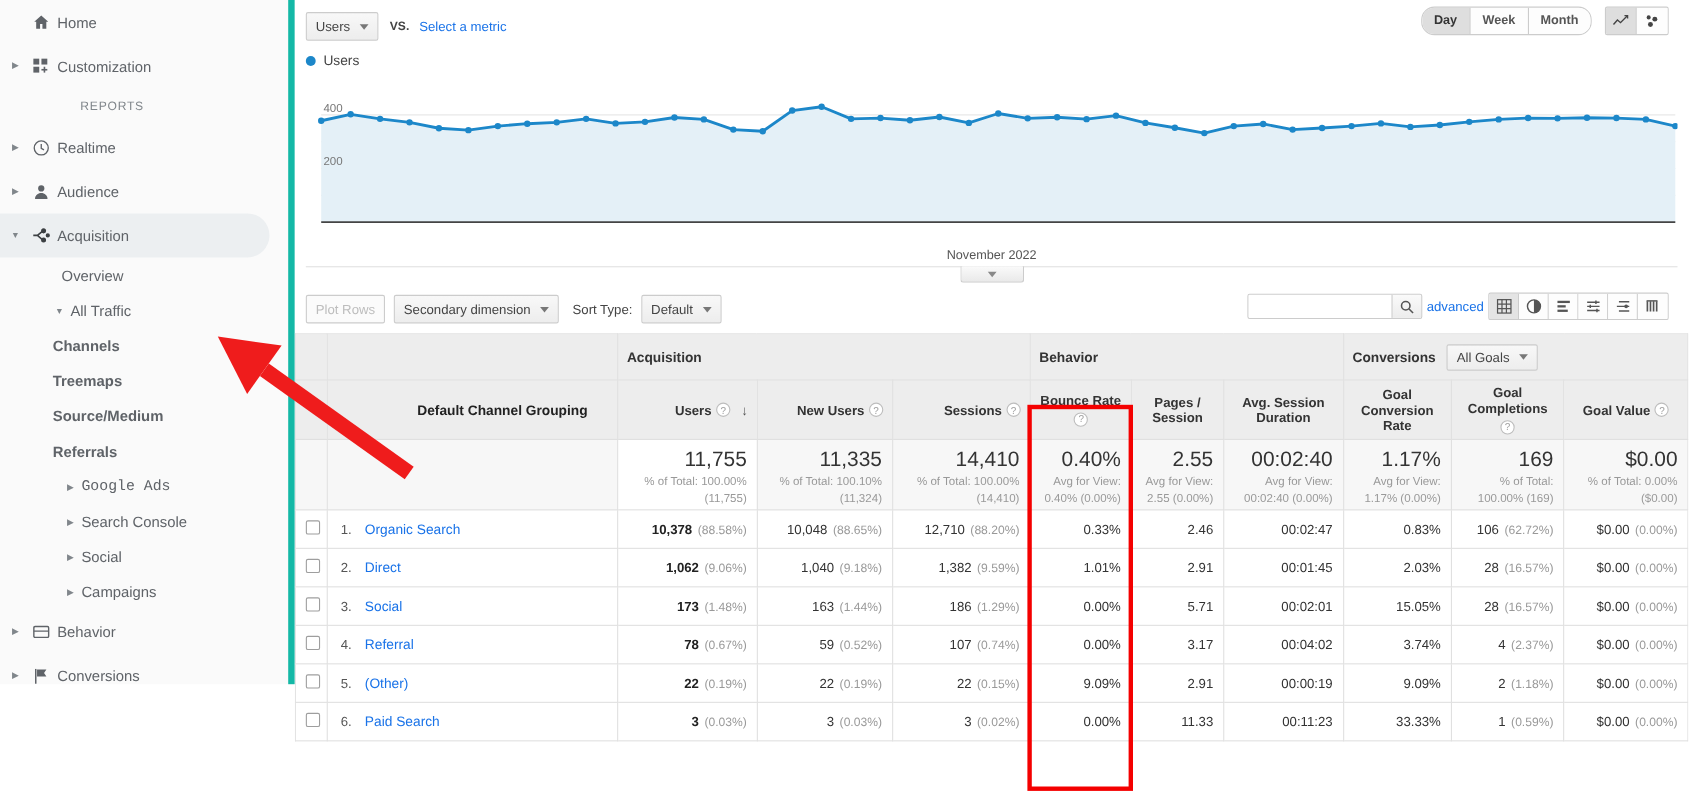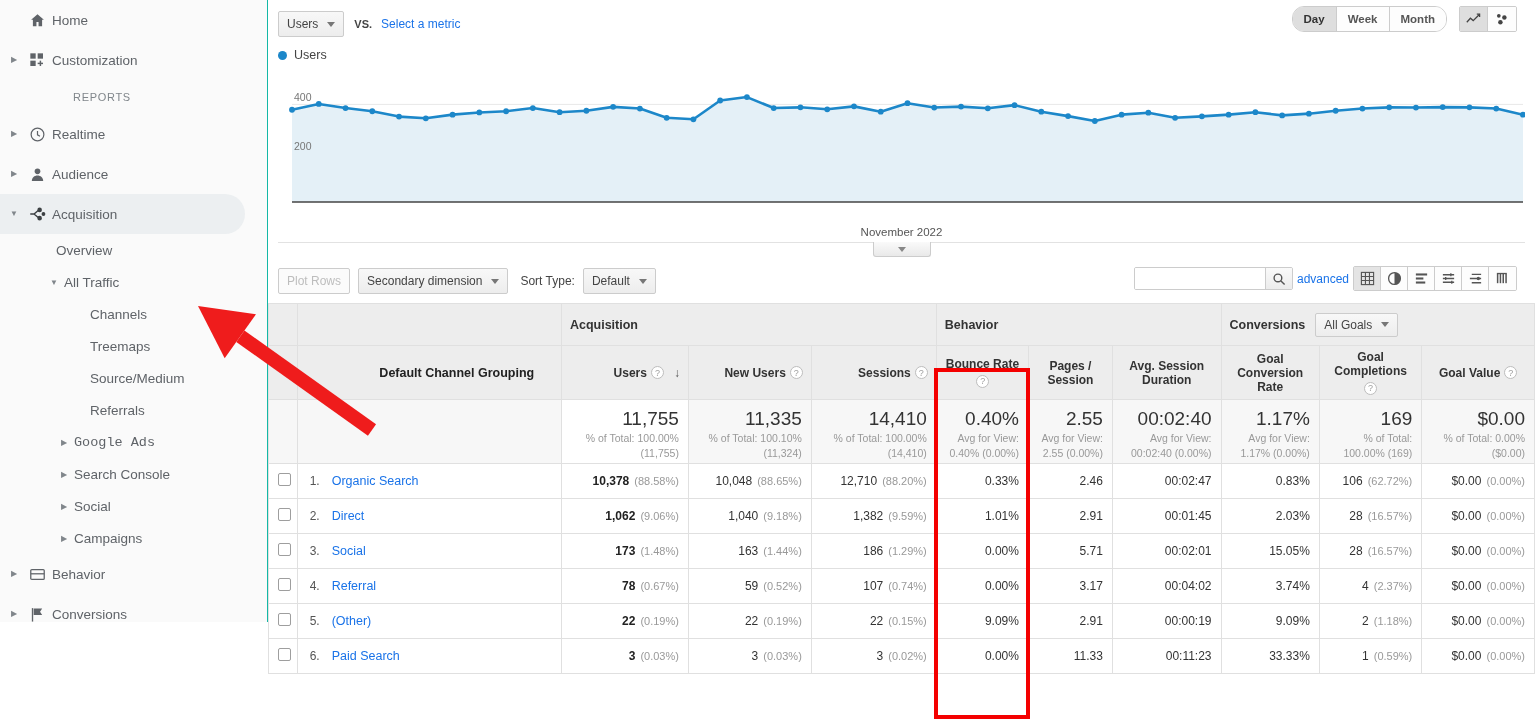--- a/index.html
+++ b/index.html
@@ -11,21 +11,21 @@
     font-family: "Liberation Sans", sans-serif;
     font-size: 12px;
     color: #3c4043;
   }
   #app { position: relative; width: 1535px; height: 719px; display: flex; }
 
   
   #sidebar {
     width: 268px; height: 622px;
     background: #fafafa;
-    border-right: 1px solid #14b8a6;
+    border-right: 6px solid #14b8a6;
     position: relative;
     flex: 0 0 268px;
     overflow: hidden;
   }
   .nav-item {
     display: flex; align-items: center;
     height: 40px;
     padding-left: 6px;
     cursor: pointer;
     position: relative;
@@ -62,21 +62,21 @@
     display: flex; align-items: center;
     height: 32px;
     font-size: 13.5px;
     color: #5f6368;
     cursor: pointer;
     position: relative;
   }
   .sub-item .twisty { width: 12px; flex: 0 0 12px; font-size: 8px; color: #80868b; text-align: center; }
   .sub-l1 { padding-left: 56px; }
   .sub-l2 { padding-left: 62px; }
-  .sub-l3 { padding-left: 90px; }
+  .sub-l3 { padding-left: 48px; font-weight: bold; }
   .sidebar-divider { height: 1px; background: #e0e0e0; margin: 8px 0 4px 0; }
   .bottom-item {
     display: flex; align-items: center;
     height: 40px; padding-left: 22px;
     font-size: 13.5px; color: #5f6368; cursor: pointer;
   }
   .bottom-item .ico { width: 30px; flex: 0 0 30px; display: flex; align-items: center; justify-content: center; margin-left: -8px; }
   .beta-tag { font-size: 8px; color: #e8710a; font-weight: bold; vertical-align: super; margin-left: 3px; letter-spacing: .4px; }
 
   

